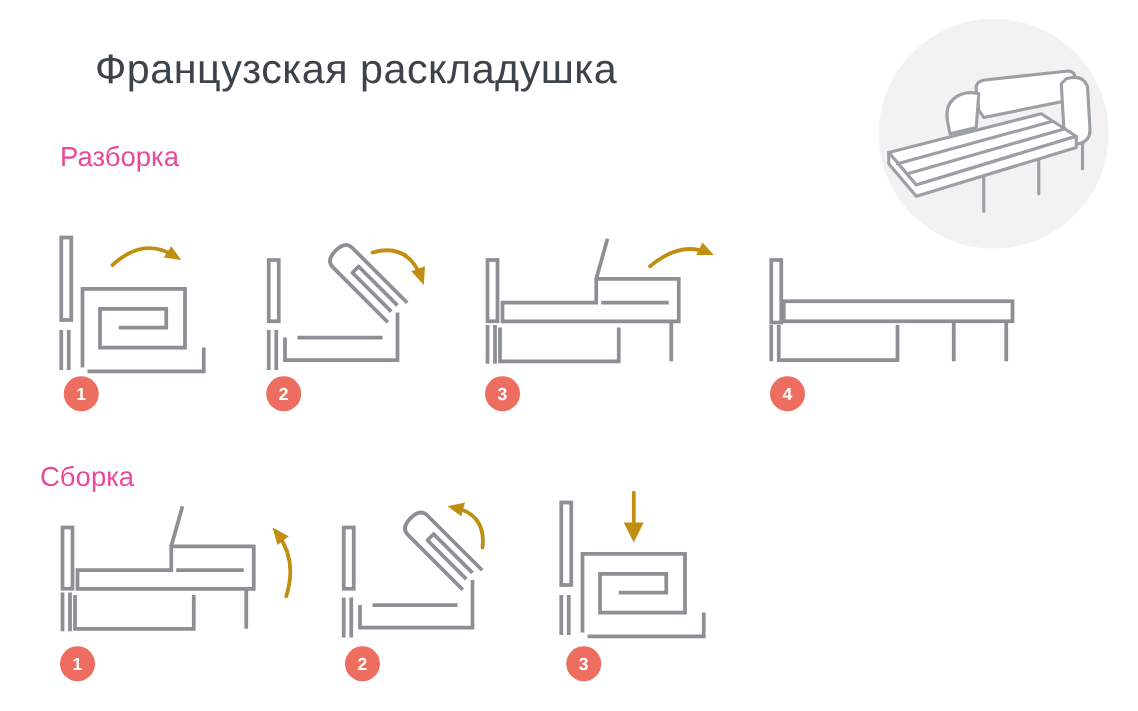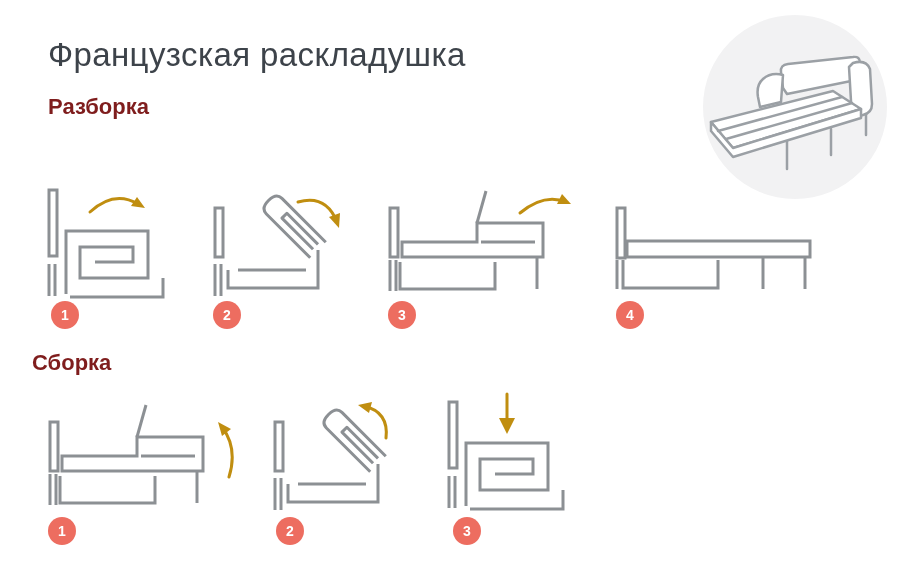--- a/index.html
+++ b/index.html
@@ -2,24 +2,24 @@
 <html><head>
 <meta charset="utf-8">
 <style>
   html,body{margin:0;padding:0;}
   body{
     width:910px;height:569px;position:relative;overflow:hidden;
     background:#ffffff;font-family:"Liberation Sans",sans-serif;
   }
   .abs{position:absolute;}
   .title{
-    font-size:33px;color:#3d434a;letter-spacing:.4px;font-weight:400;
+    font-size:33px;color:#3d434a;letter-spacing:.4px;font-weight:400;margin-left:28px;
   }
   .section-label{
-    font-size:22px;color:#7f1d1d;font-weight:700;
+    font-size:22px;color:#ec4899;font-weight:400;margin-top:19px;
   }
   .badge{
     width:28px;height:28px;border-radius:50%;
     background:#ed6d60;color:#ffffff;
     font-size:14px;font-weight:bold;
     display:flex;align-items:center;justify-content:center;
   }
   .hero{
     width:184px;height:184px;
   }

